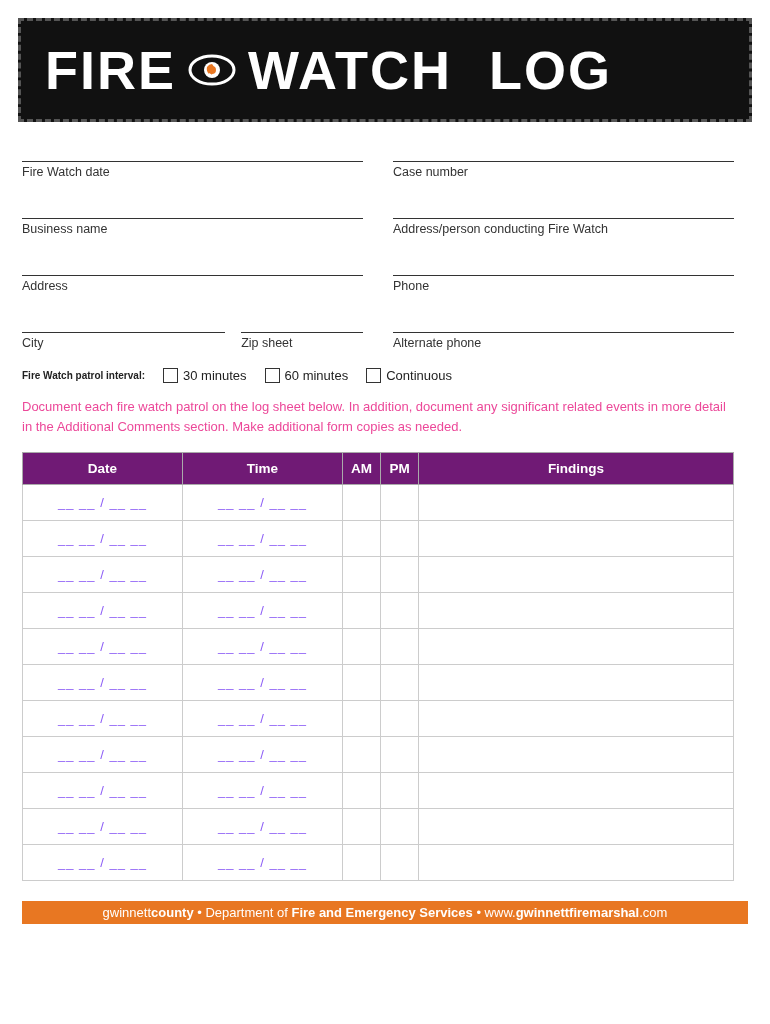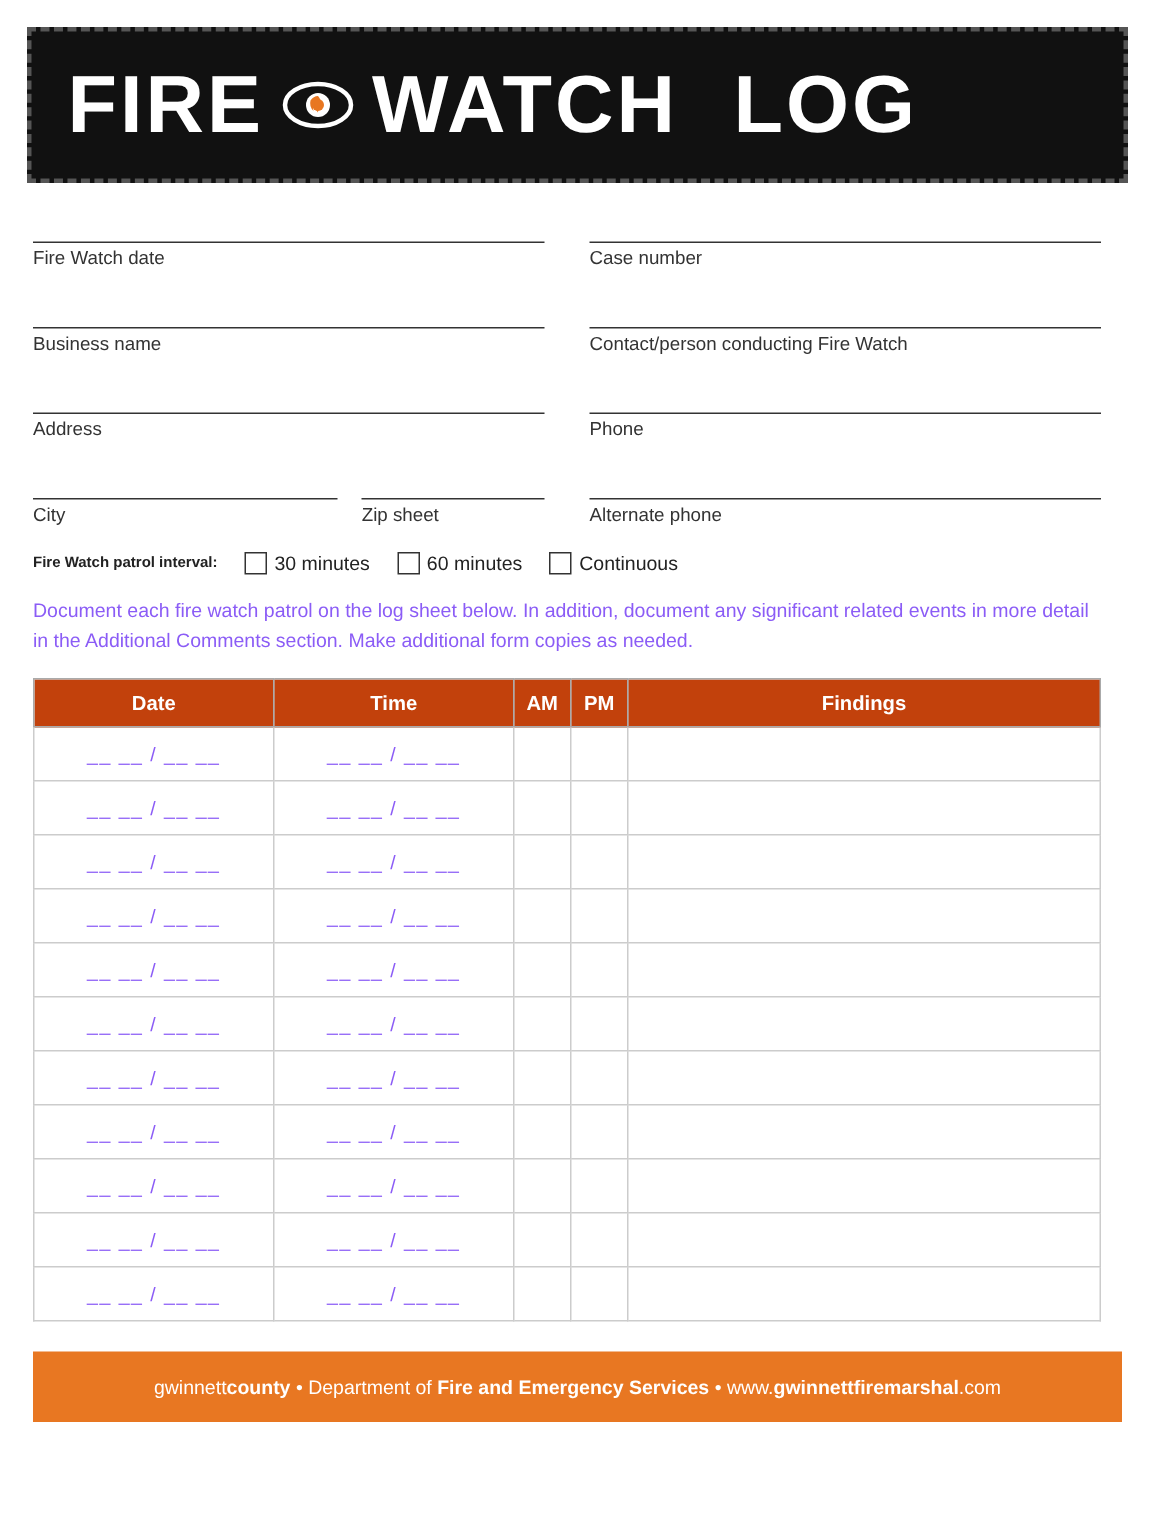--- a/index.html
+++ b/index.html
@@ -107,31 +107,31 @@
       -webkit-appearance: none;
       cursor: pointer;
       background: #fff;
     }
 
     
     .description {
       font-size: 13px;
       line-height: 1.5;
       margin-bottom: 16px;
-      color: #8b5cf6;
+      color: #ec4899;
     }
 
     
     .log-table {
       width: 100%;
       border-collapse: collapse;
       border: 1.5px solid #aaa;
     }
     .log-table th {
-      background: #c2410c;
+      background: #701a75;
       color: #fff;
       font-weight: 700;
       font-size: 13.5px;
       padding: 8px 5px;
       text-align: center;
       border: 1.5px solid #aaa;
     }
     .log-table td {
       border: 1.5px solid #ccc;
       padding: 4px 6px;
@@ -150,21 +150,21 @@
       font-size: 13px;
       color: #8b5cf6;
       letter-spacing: 1px;
       font-family: Liberation Sans, sans-serif;
     }
 
     
     .footer {
       background: #e87722;
       margin: 10px 22px 18px 22px;
-      padding: 16px 12px;
+      padding: 4px 12px;
       text-align: center;
       color: #fff;
       font-size: 13px;
     }
     .footer span { font-weight: 400; }
     .footer strong { font-weight: 700; }
   </style>
 </head>
 <body>
 
@@ -202,21 +202,21 @@
     </div>
   </div>
 
   <div class="form-row">
     <div class="form-field">
       <input class="field-line" type="text" style="">
       <span class="field-label">Business name</span>
     </div>
     <div class="form-field">
       <input class="field-line" type="text" style="">
-      <span class="field-label">Contact/person conducting Fire Watch</span>
+      <span class="field-label">Address/person conducting Fire Watch</span>
     </div>
   </div>
 
   <div class="form-row">
     <div class="form-field">
       <input class="field-line" type="text" style="">
       <span class="field-label">Address</span>
     </div>
     <div class="form-field">
       <input class="field-line" type="text" style="">

